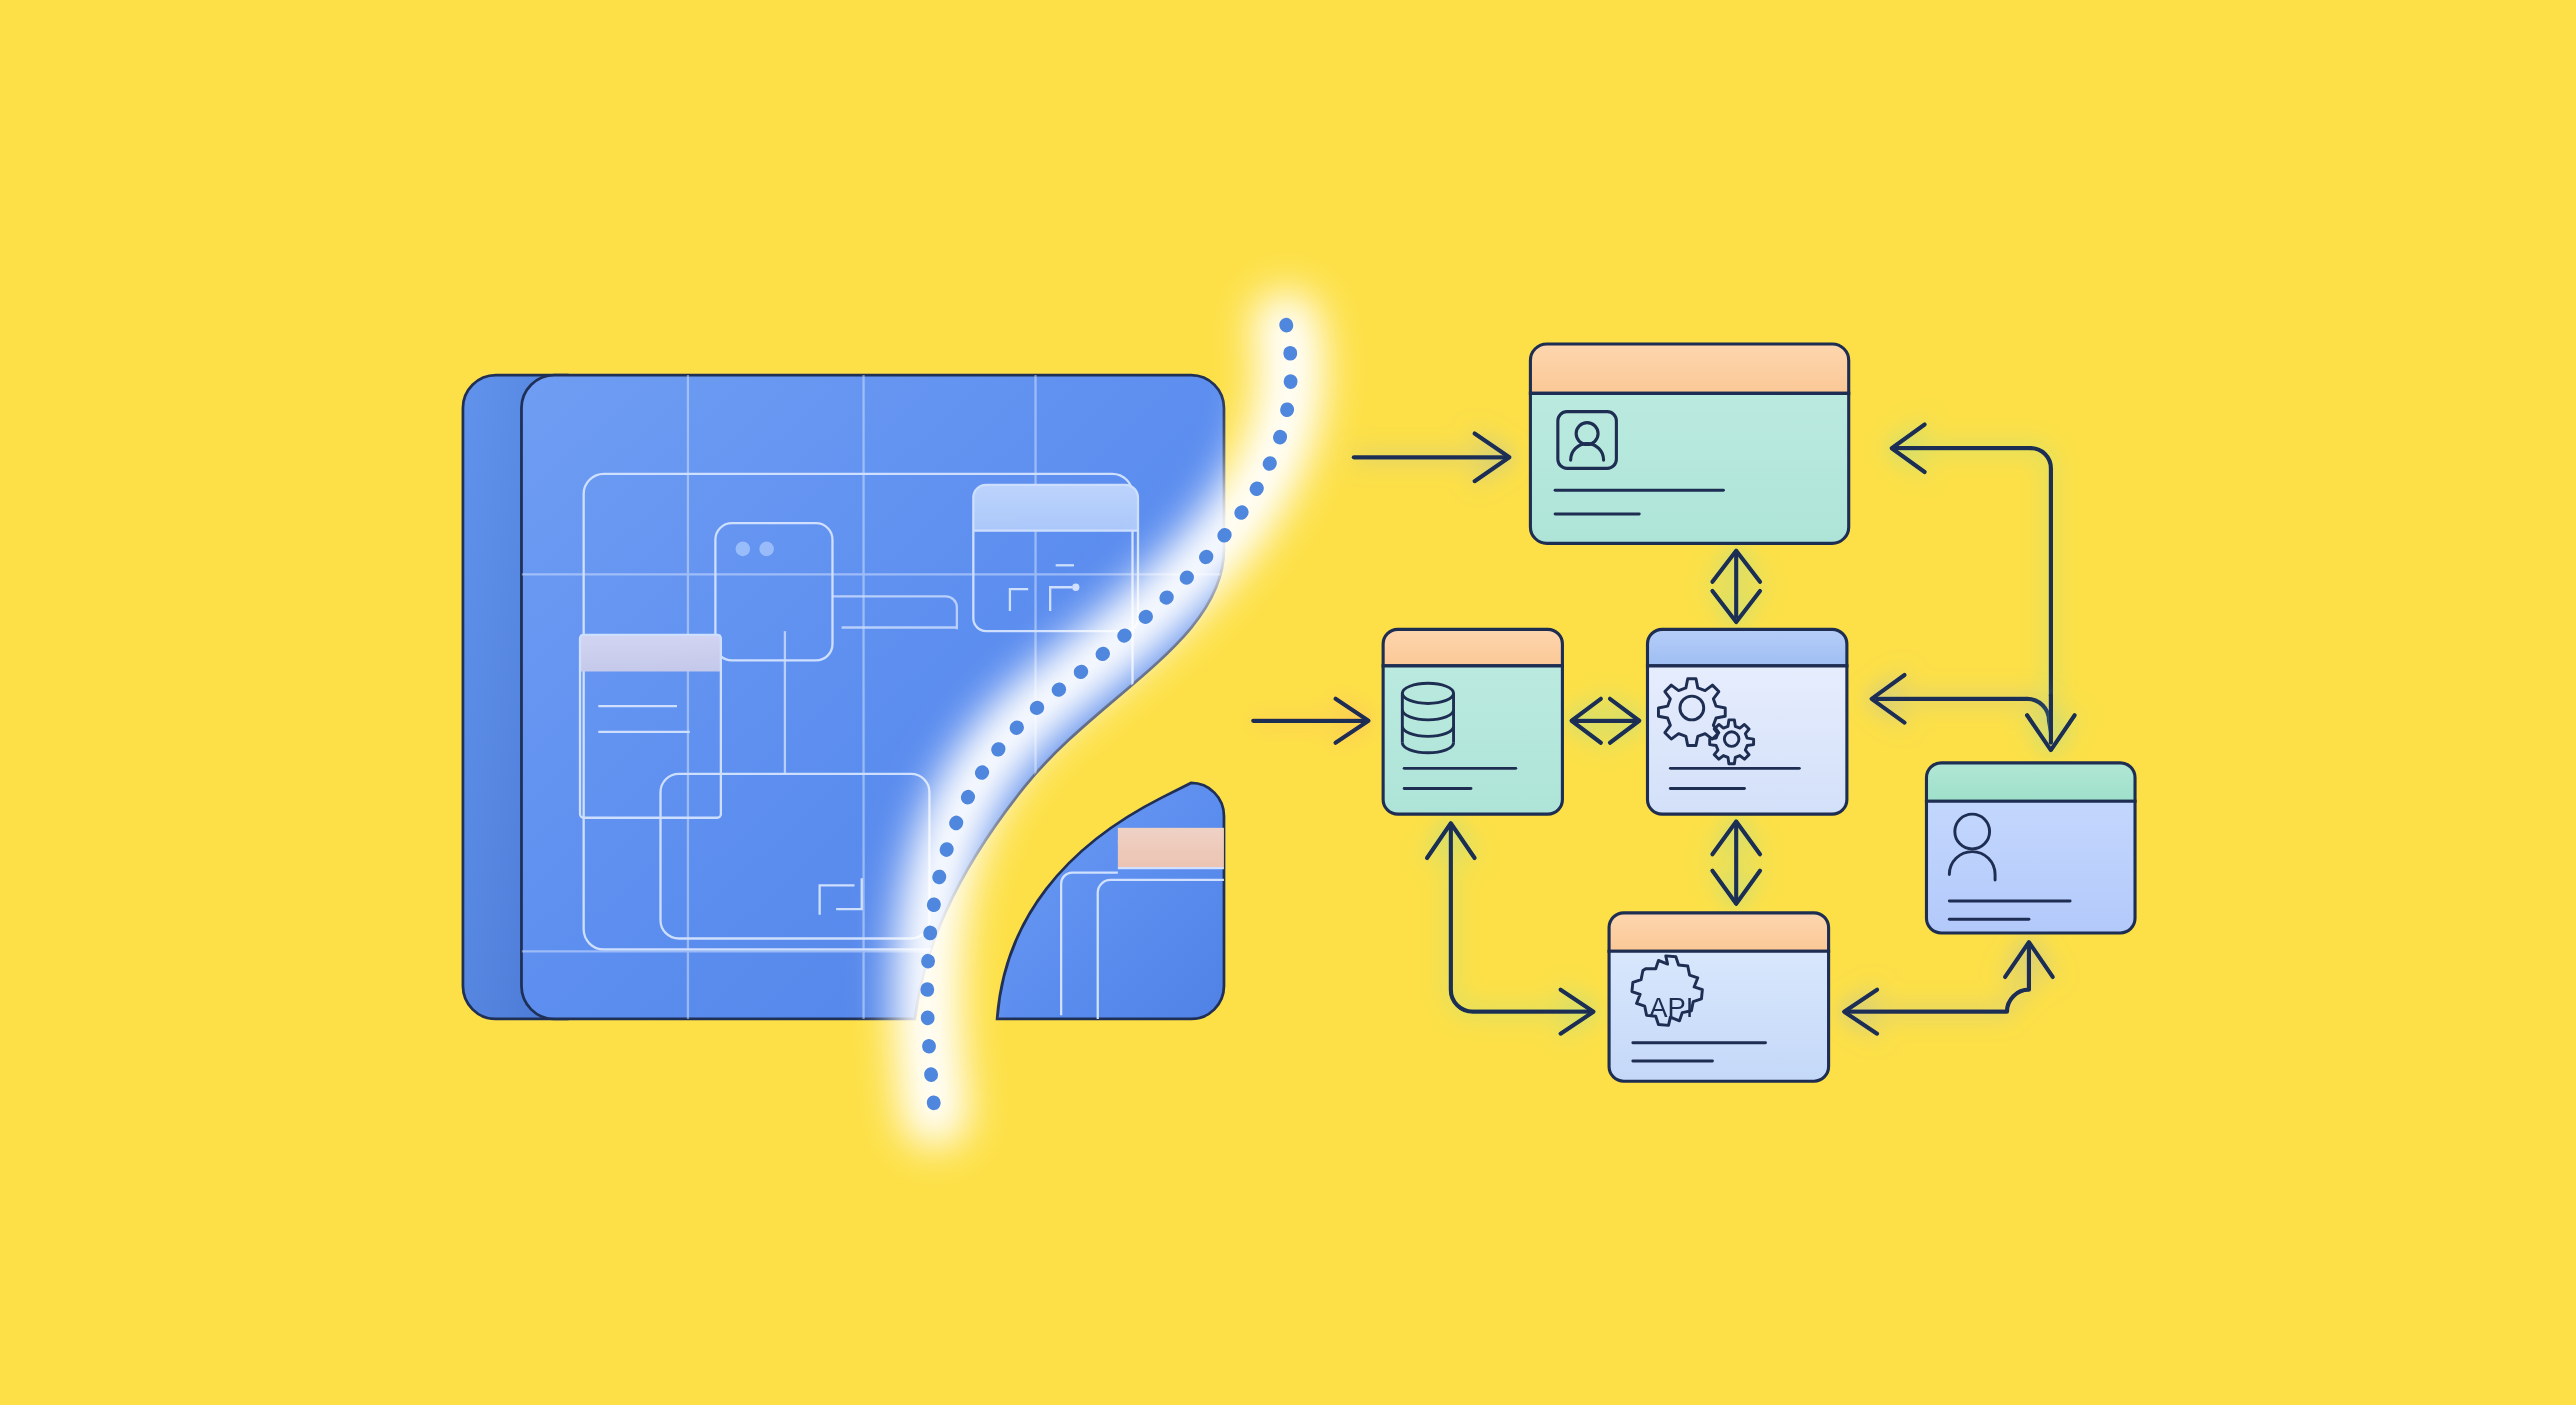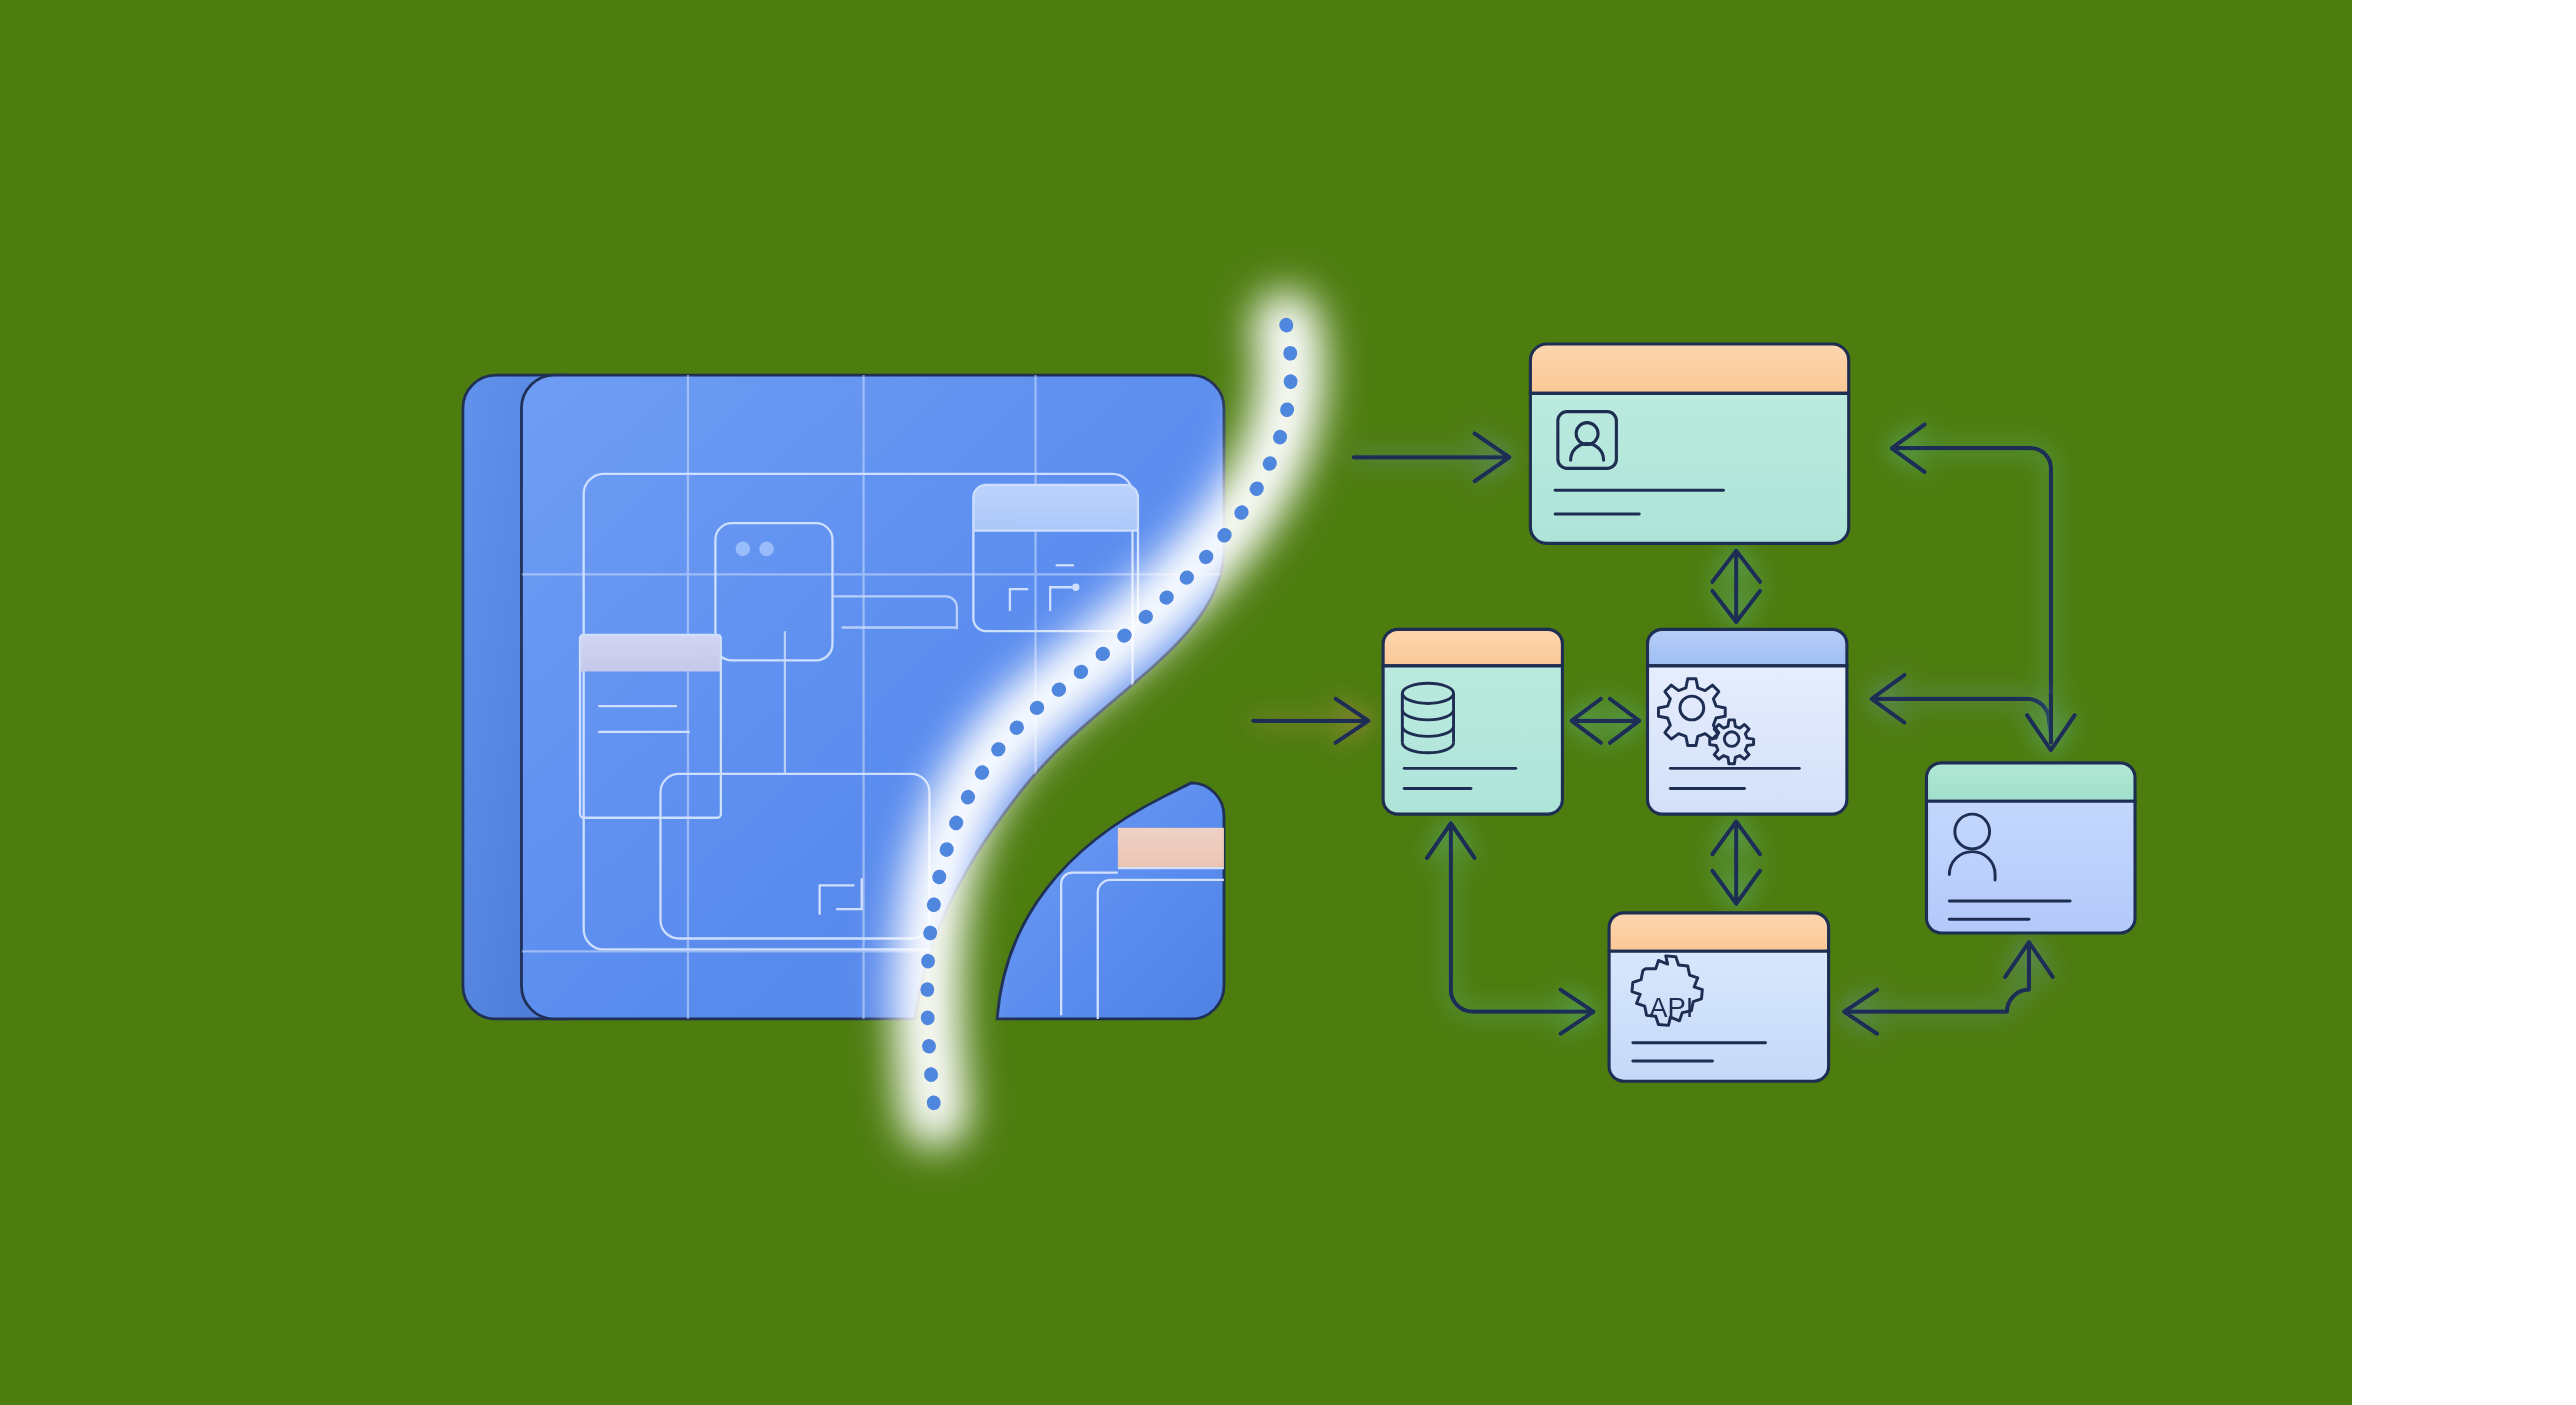--- a/index.html
+++ b/index.html
@@ -3,23 +3,23 @@
 <meta charset="utf-8">
 <style>
   html, body {
     margin: 0;
     padding: 0;
     background: #ffffff;
     font-family: "Liberation Sans", sans-serif;
   }
   #stage {
     position: relative;
-    width: 2352px;
+    width: 2576px;
     height: 1405px;
-    background: #4d7c0f;
+    background: #fde047;
     overflow: hidden;
   }
   #stage svg.layer {
     position: absolute;
     inset: 0;
     width: 2576px;
     height: 1405px;
   }
 </style>
 </head>

